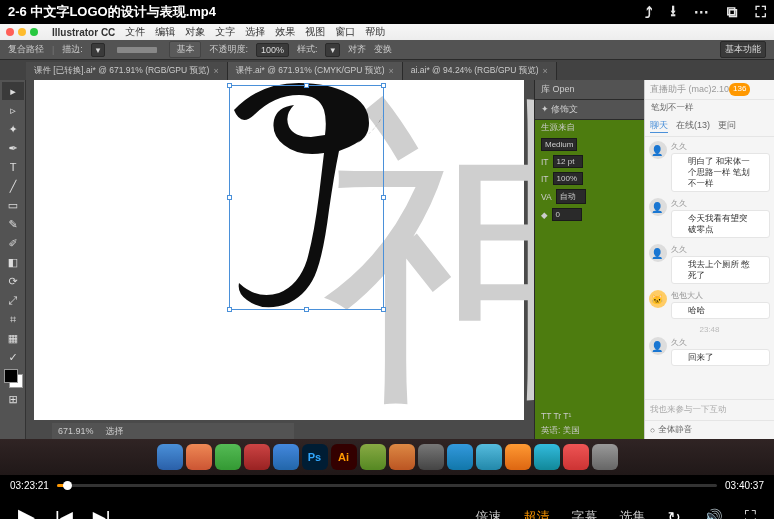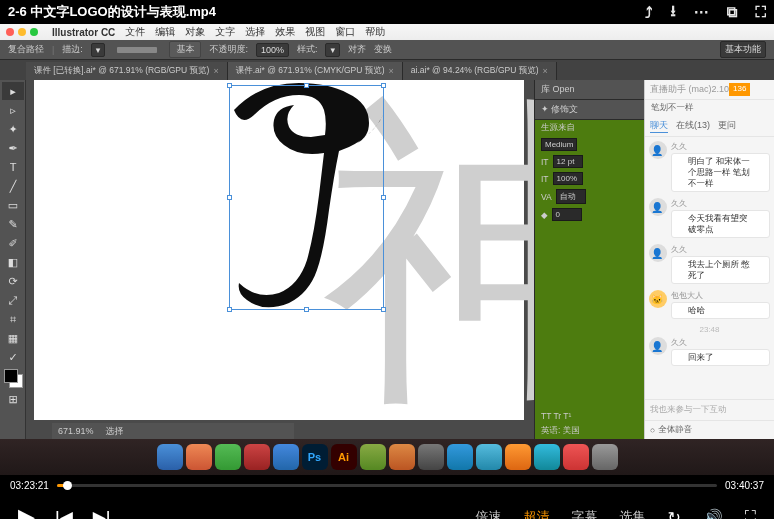--- a/index.html
+++ b/index.html
@@ -36,21 +36,21 @@
 .h.tl{left:-3px;top:-3px}.h.tr{right:-3px;top:-3px}.h.bl{left:-3px;bottom:-3px}.h.br{right:-3px;bottom:-3px}
 .h.tm{left:50%;top:-3px;margin-left:-3px}.h.bm{left:50%;bottom:-3px;margin-left:-3px}
 .h.ml{left:-3px;top:50%;margin-top:-3px}.h.mr{right:-3px;top:50%;margin-top:-3px}
 .letter{position:absolute;left:195px;top:-5px;width:160px;height:240px}
 .panels{width:110px;background:#4d7c0f;display:flex;flex-direction:column;font-size:9px;color:#ccc;border-left:1px solid #2a2a2a}
 .panel-hdr{background:#535353;padding:3px 6px;border-bottom:1px solid #2a2a2a;font-size:9px}
 .panel-row{display:flex;padding:2px 6px;gap:4px;align-items:center;font-size:8.5px}
 .panel-row .val{background:#2a2a2a;padding:1px 3px;border:1px solid #1a1a1a;min-width:30px;font-size:8px}
 .chat{width:130px;background:#f5f5f5;display:flex;flex-direction:column;font-size:9px;border-left:1px solid #ccc}
 .chat-hdr{display:flex;justify-content:flex-start;padding:3px 5px;color:#999;font-size:9px;border-bottom:1px solid #e5e5e5}
-.chat-badge{background:#ff9800;color:#fff;padding:1px 4px;border-radius:0;font-size:8px}
+.chat-badge{background:#ff9800;color:#fff;padding:1px 4px;border-radius:6px;font-size:8px}
 .chat-tabs{display:flex;padding:3px 5px;gap:8px;font-size:9px;border-bottom:1px solid #e5e5e5}
 .chat-tab{color:#666}
 .chat-tab.act{color:#4a90d9;border-bottom:1px solid #4a90d9}
 .chat-body{flex:1;overflow:hidden;padding:4px}
 .msg{display:flex;gap:4px;margin-bottom:6px}
 .avatar{width:18px;height:18px;border-radius:50%;background:#ddd;flex-shrink:0;font-size:10px;display:flex;align-items:center;justify-content:center}
 .msg-c{flex:1}
 .msg-n{color:#999;font-size:8px;margin-bottom:1px}
 .msg-t{background:#fff;border:1px solid #e5e5e5;border-radius:3px;padding:2px 16px;font-size:8.5px;color:#333;line-height:1.3}
 .msg-time{text-align:center;color:#bbb;font-size:8px;margin:3px 0}

